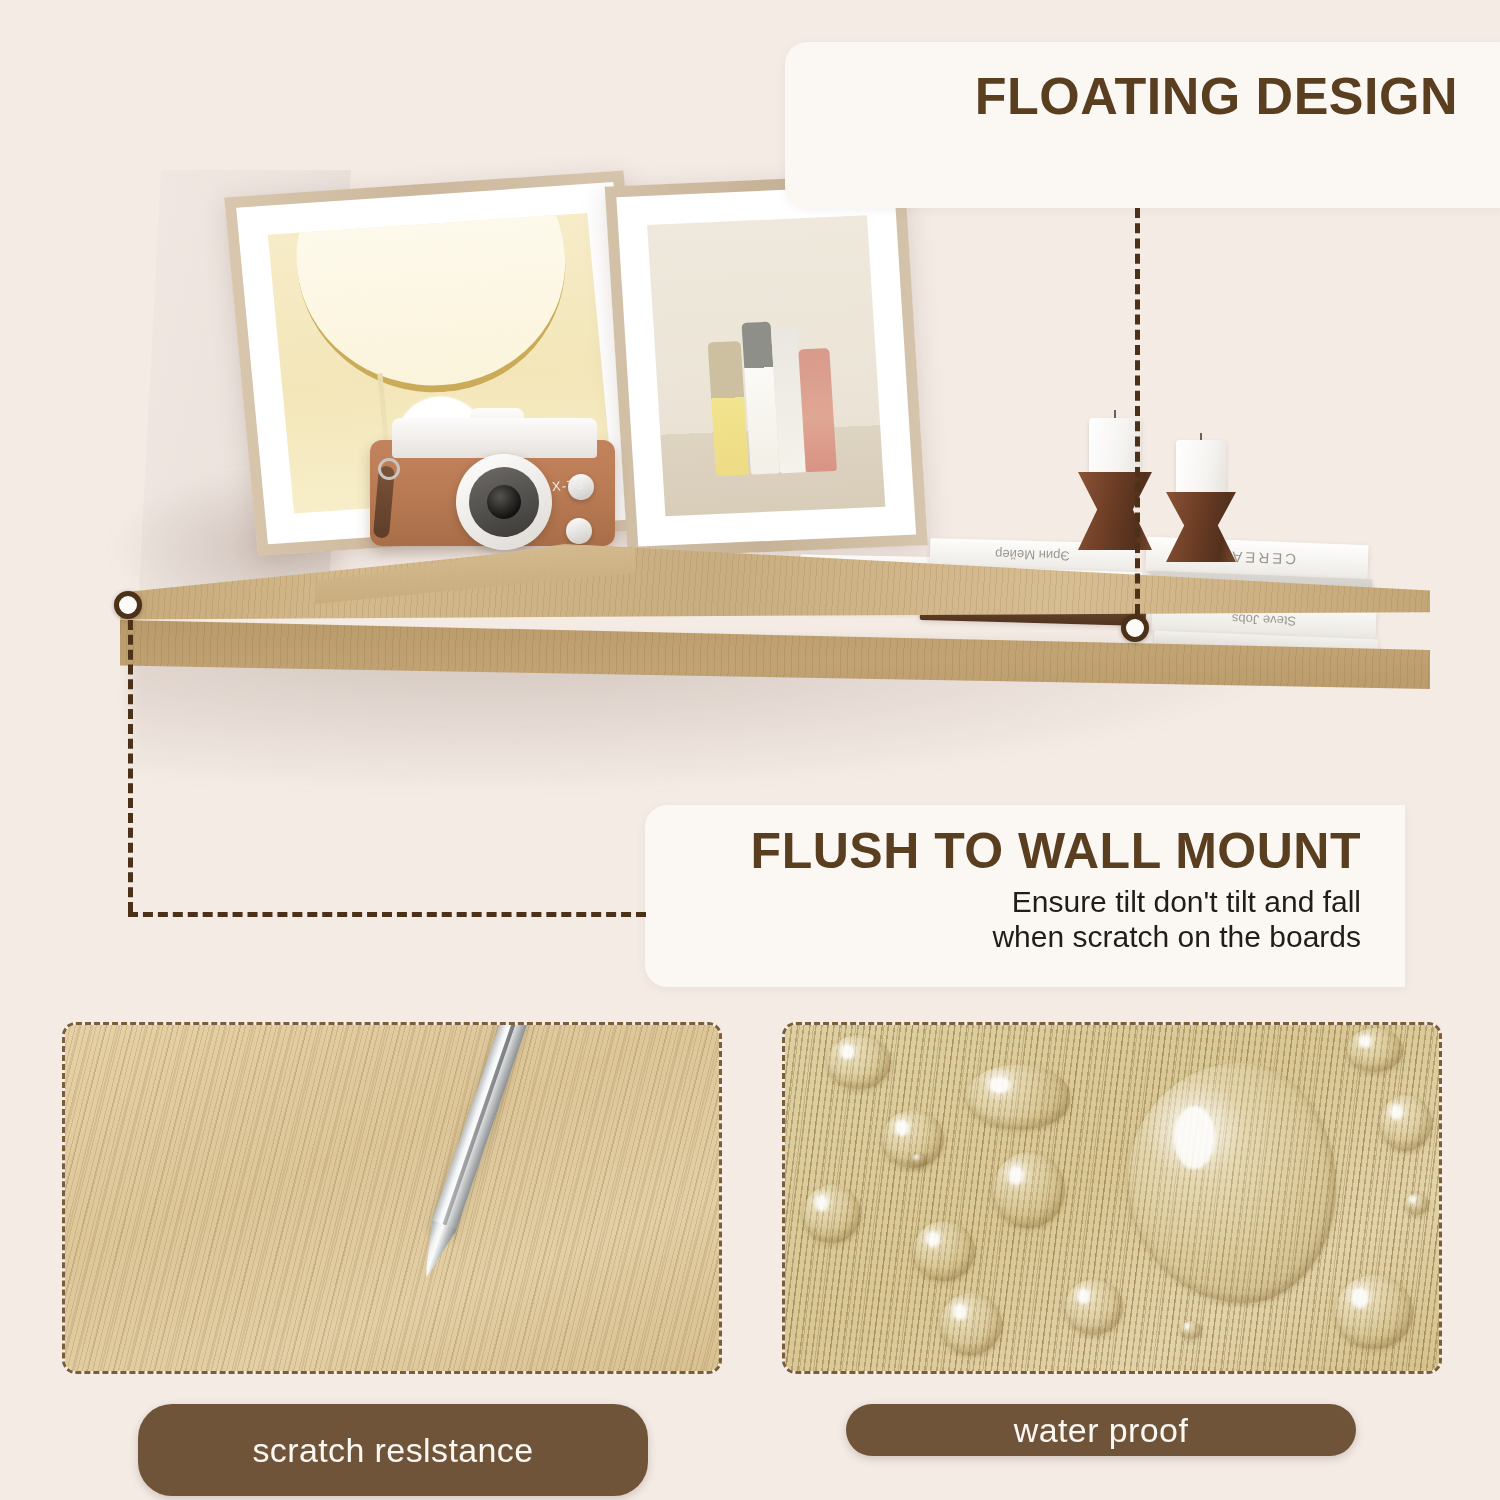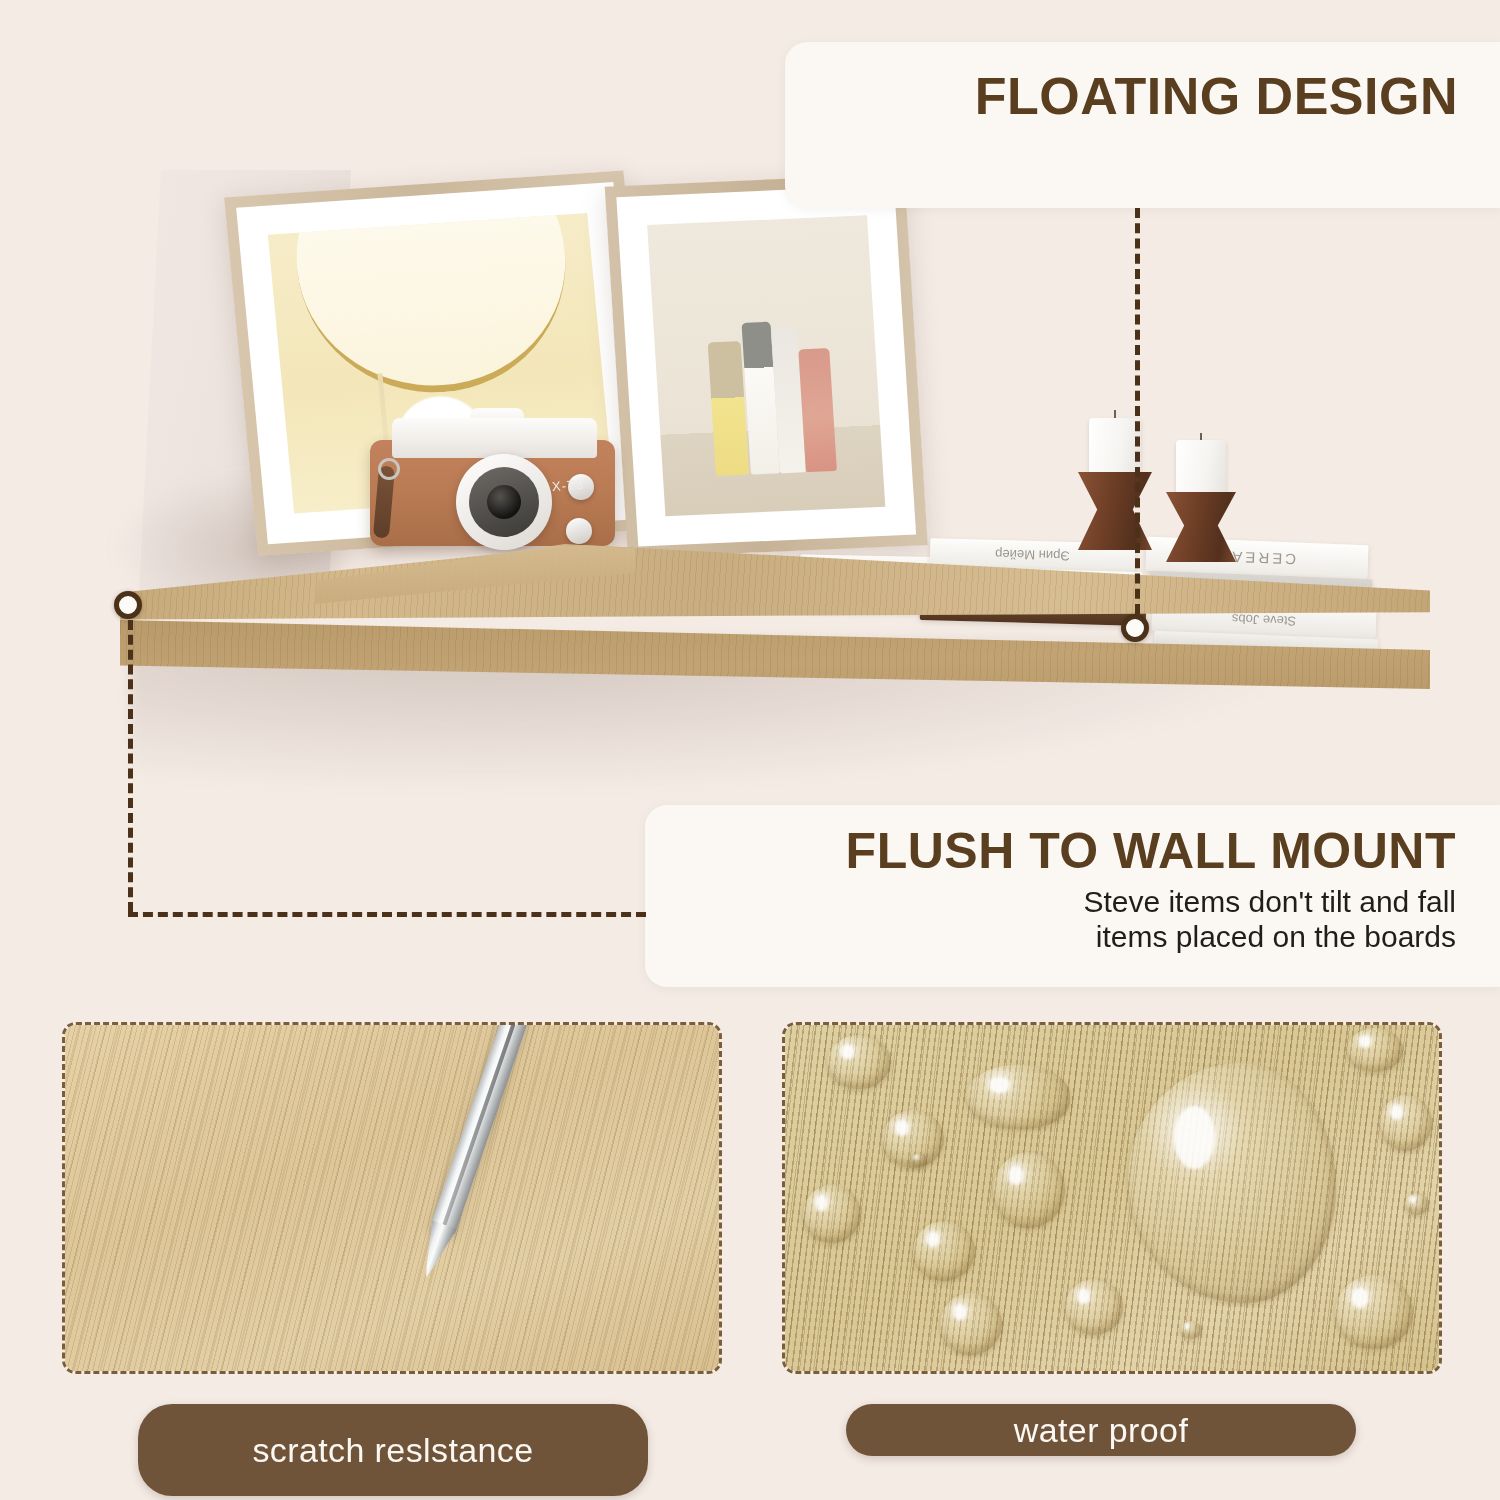--- a/index.html
+++ b/index.html
@@ -147,21 +147,21 @@
   
   .banner{
     position:absolute;background:#fbf7f3;
     box-shadow:0 2px 10px rgba(150,125,110,.10);
   }
   #banner-top{
     left:785px;top:42px;width:715px;height:166px;
     border-radius:22px 0 0 22px;
   }
   #banner-bottom{
-    left:645px;top:805px;width:855px;height:182px;
+    left:645px;top:805px;width:760px;height:182px;
     border-radius:22px 0 0 22px;
   }
   .banner h2{
     margin:0;color:#5a3e20;font-weight:700;letter-spacing:.5px;text-align:right;
   }
   #banner-top h2{font-size:52px;line-height:1.08;padding:26px 42px 0 0;}
   #banner-bottom h2{font-size:50px;line-height:1.05;padding:20px 44px 0 0;}
   .banner p{
     margin:6px 44px 0 0;color:#211d19;font-size:30px;line-height:1.18;text-align:right;font-weight:400;
   }
@@ -317,22 +317,22 @@
   <div class="banner" id="banner-top">
     <h2>
       <span>FLOATING DESIGN</span><br>
     </h2>
   </div>
   <div class="dash-v" style="left:1135px;top:208px;height:406px;"></div>
   <div class="dot" style="left:1121px;top:614px;"></div>
 
   <div class="banner" id="banner-bottom">
     <h2>FLUSH TO WALL MOUNT</h2>
-    <p>Steve items don't tilt and fall</p>
-    <p style="margin-top:0;">items placed on the boards</p>
+    <p>Ensure tilt don't tilt and fall</p>
+    <p style="margin-top:0;">when scratch on the boards</p>
   </div>
   <div class="dot" style="left:114px;top:591px;"></div>
   <div class="dash-v" style="left:128px;top:620px;height:292px;"></div>
   <div class="dash-h" style="left:128px;top:912px;width:518px;"></div>
 
   <div class="feature" id="feat-scratch">
     <div class="panel">
       <div class="inner"></div>
       <div class="screw">
         <div class="shaft"></div>

